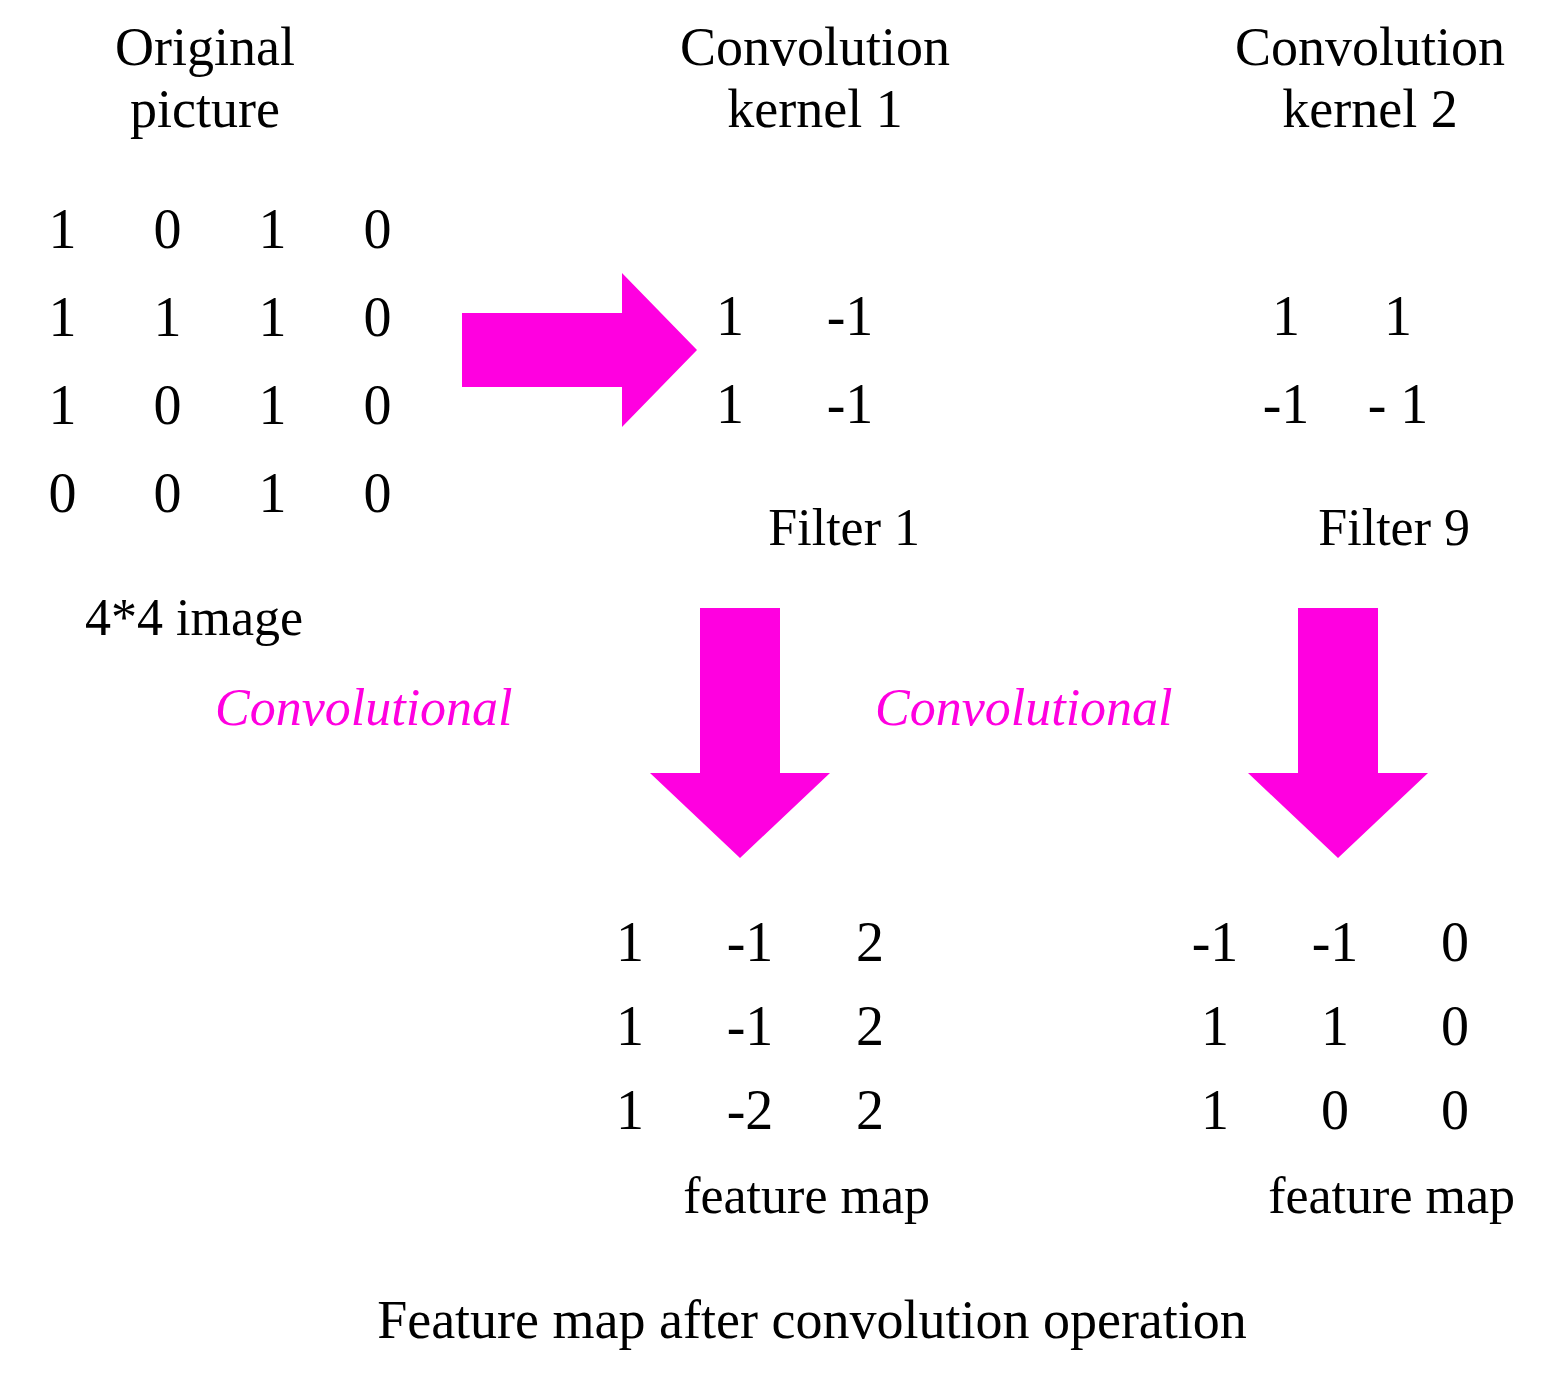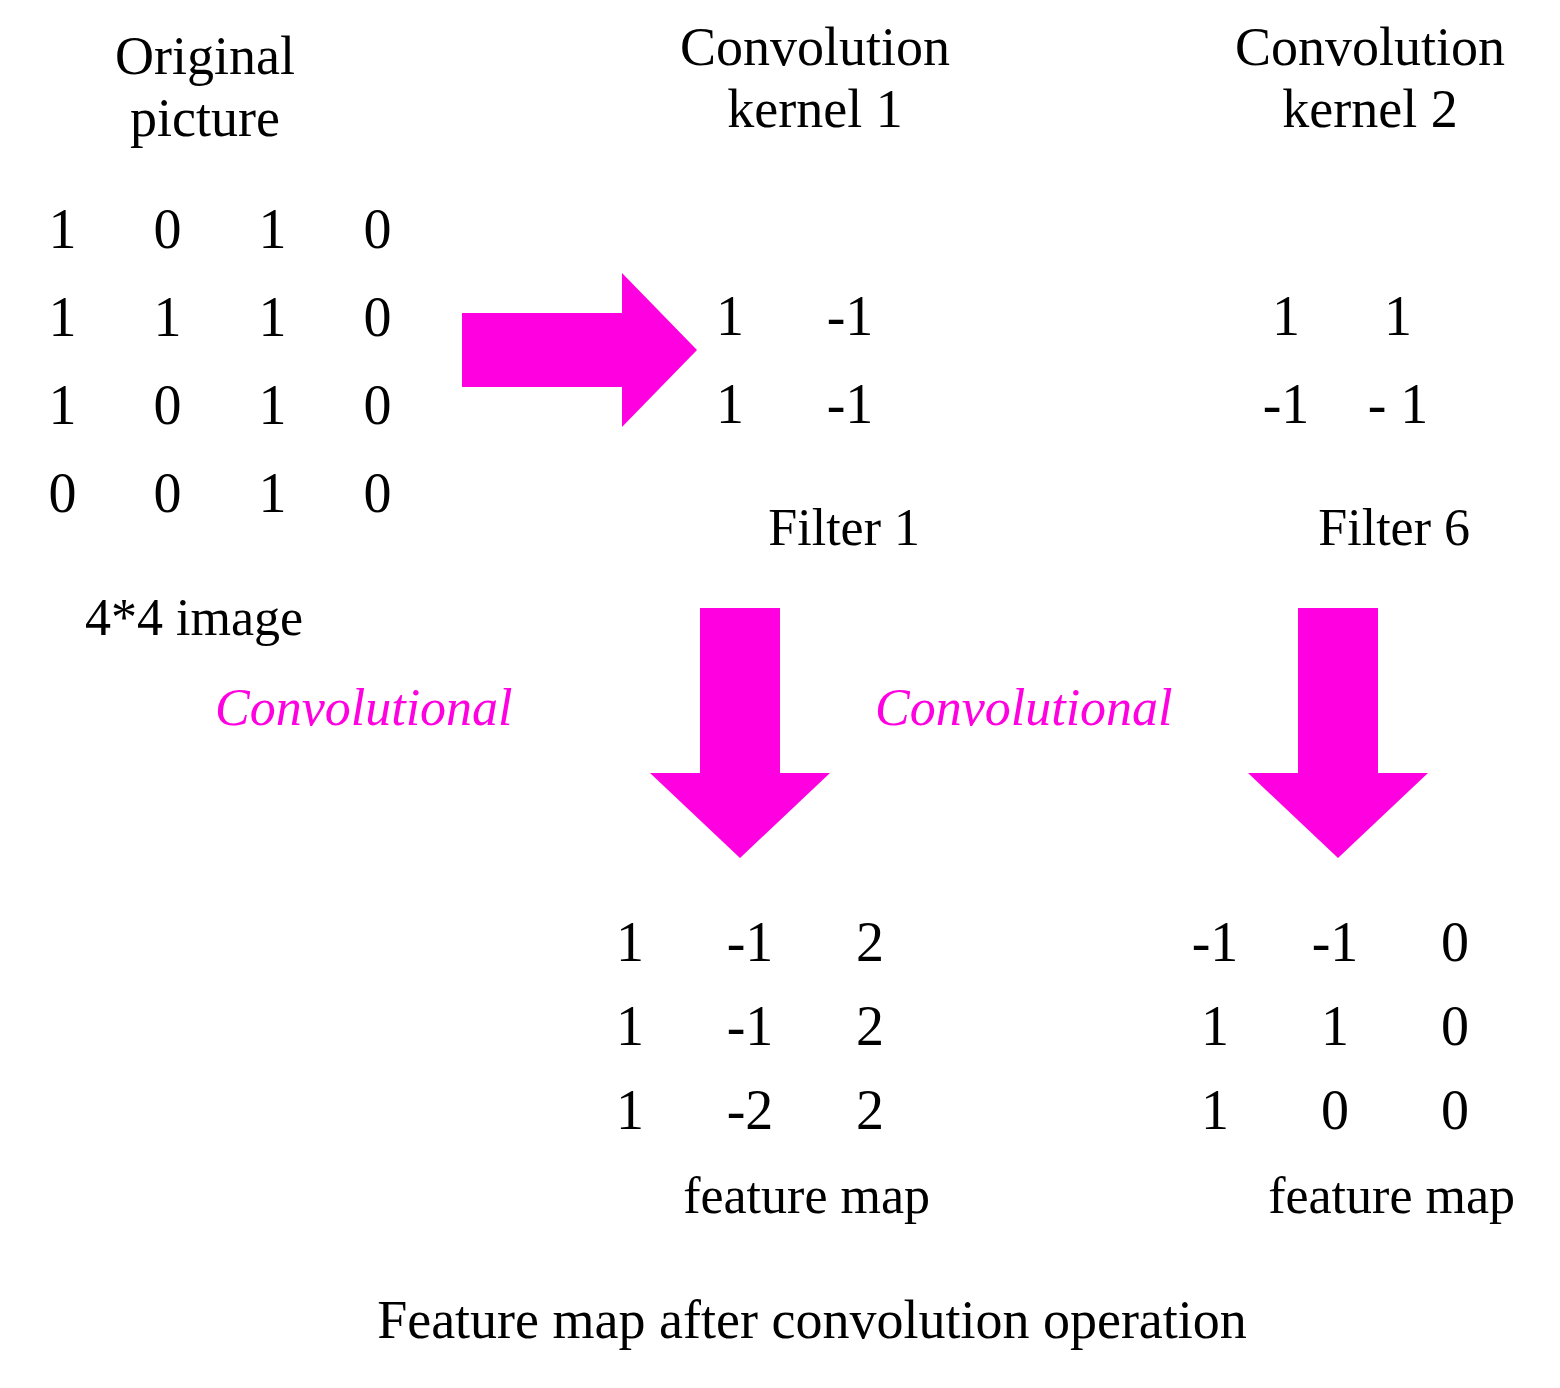--- a/index.html
+++ b/index.html
@@ -52,21 +52,21 @@
     line-height: 60px;
     text-align: center;
     white-space: nowrap;
     margin-left: 32px;
   }
   svg { display: block; }
 </style>
 </head>
 <body>
 
-<div class="abs title" style="left:40px; top:16px; width:330px;margin-top:9px;">Original
+<div class="abs title" style="left:40px; top:16px; width:330px;">Original
 picture</div>
 
 <div class="abs title" style="left:635px; top:16px; width:360px;">Convolution
 kernel 1</div>
 
 <div class="abs title" style="left:1190px; top:16px; width:360px;">Convolution
 kernel 2</div>
 
 <div class="matrix" style="left:10px; top:185px; width:420px; grid-template-columns:repeat(4, 105px); grid-auto-rows:88px; align-items:center;">
   <div class="cell">1</div>
@@ -107,21 +107,21 @@
 
 <div class="abs label" style="left:660px; top:500px; width:260px;">Filter 1</div>
 
 <div class="matrix" style="left:1230px; top:272px; width:225px; grid-template-columns:repeat(2, 112px); grid-auto-rows:88px; align-items:center;">
   <div class="cell">1</div>
   <div class="cell">1</div>
   <div class="cell">-1</div>
   <div class="cell">- 1</div>
 </div>
 
-<div class="abs label" style="left:1220px; top:500px; width:250px;">Filter 6</div>
+<div class="abs label" style="left:1220px; top:500px; width:250px;">Filter 9</div>
 
 <div class="abs" style="left:650px; top:608px;">
   <svg width="180" height="250" viewBox="0 0 180 250">
     <polygon points="50,0 130,0 130,165 180,165 90,250 0,165 50,165" fill="#FF00E0"></polygon>
   </svg>
 </div>
 
 <div class="abs" style="left:1248px; top:608px;">
   <svg width="180" height="250" viewBox="0 0 180 250">
     <polygon points="50,0 130,0 130,165 180,165 90,250 0,165 50,165" fill="#FF00E0"></polygon>

